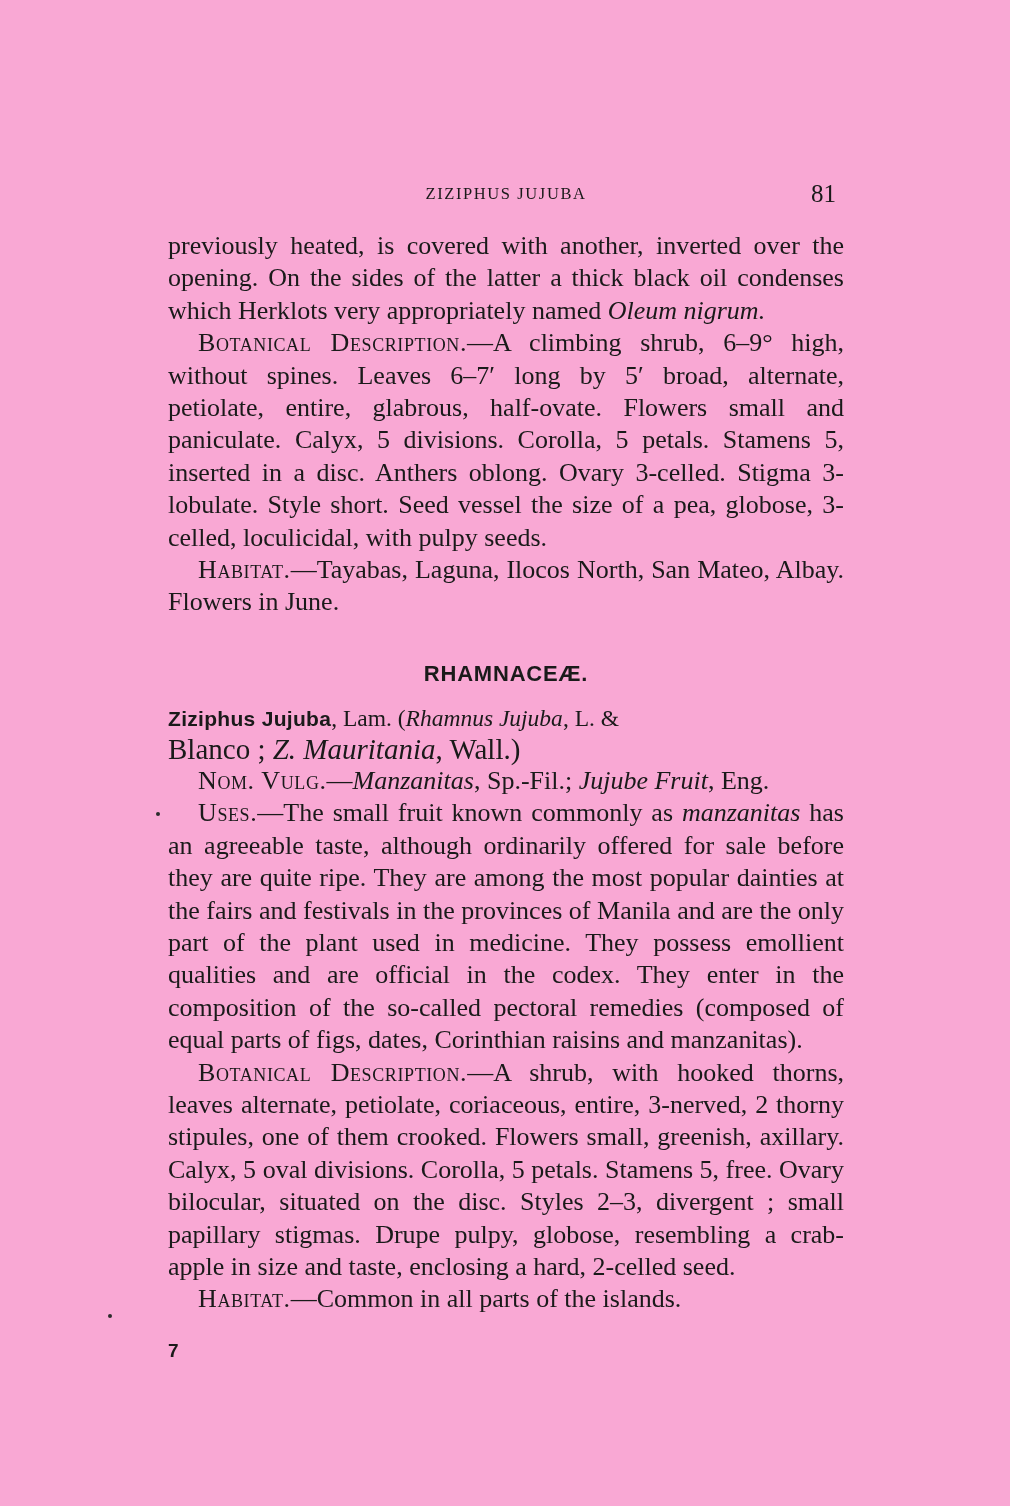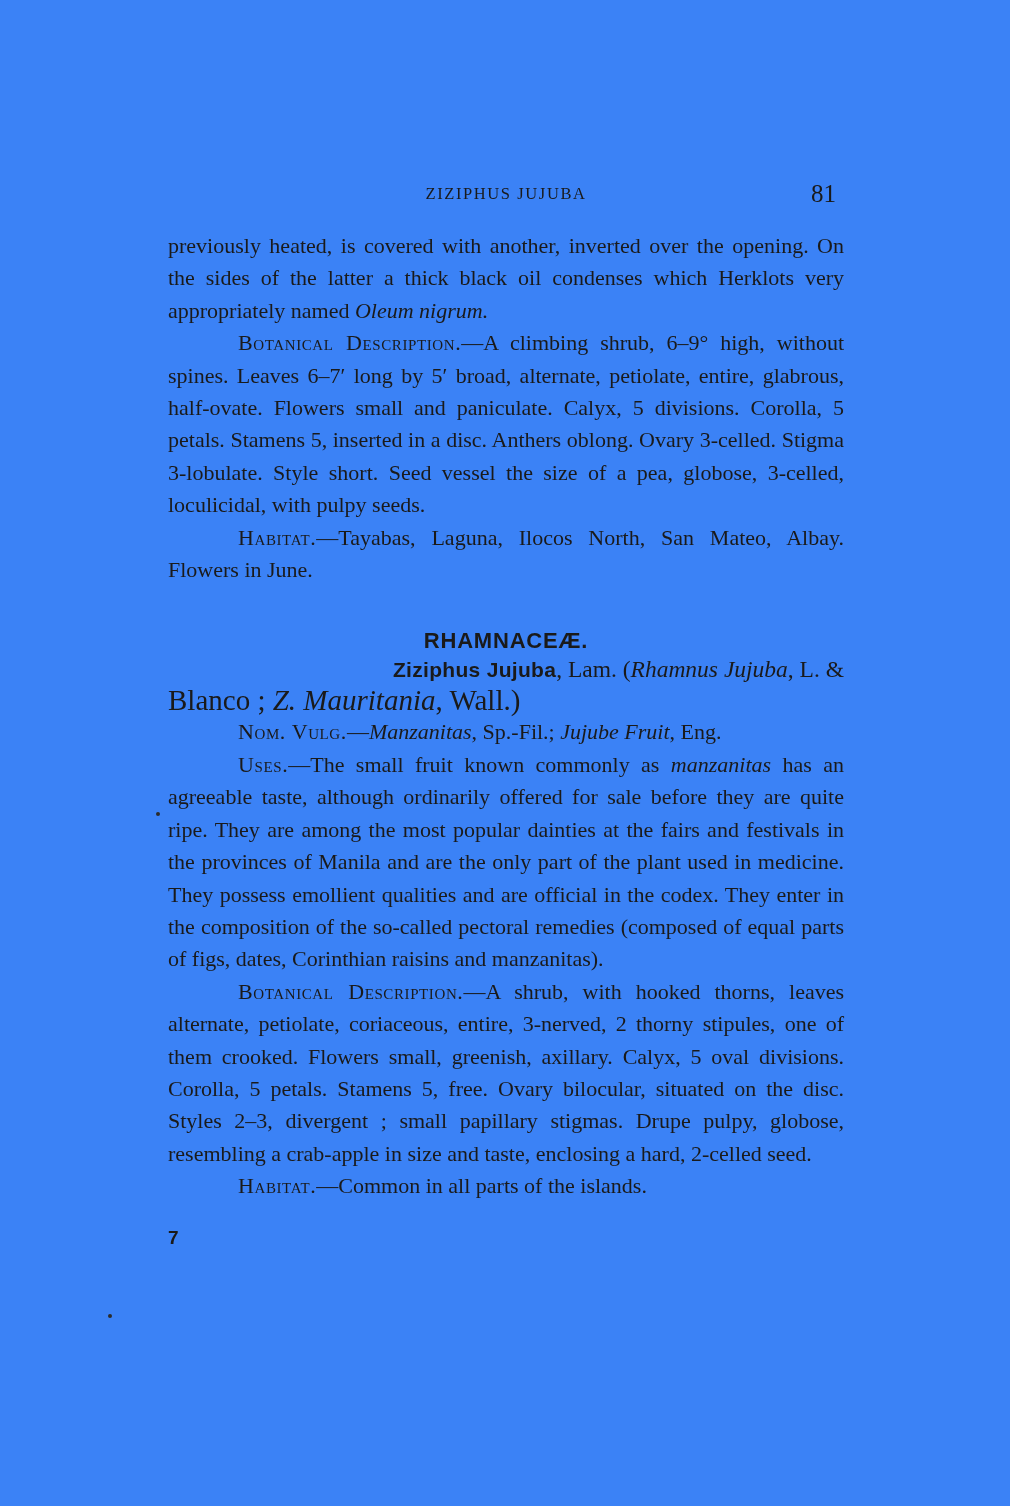--- a/index.html
+++ b/index.html
@@ -12,21 +12,21 @@
     height: 1506px;
     position: relative;
     font-family: "Liberation Serif", serif;
     color: #1a1a1a;
   }
   .page {
     position: absolute;
     left: 0; top: 0;
     width: 1010px;
     height: 1506px;
-    background: #3b82f6;
+    background: #f9a8d4;
   }
   .content {
     position: absolute;
     left: 168px;
     top: 180px;
     width: 676px;
   }
   
   .runhead {
     position: relative;
@@ -47,33 +47,32 @@
   .runhead-page {
     position: absolute;
     right: 8px;
     top: 0;
     font-size: 25px;
     font-weight: 400;
   }
   
   p.body {
     margin: 0;
-    font-size: 22px;
+    font-size: 26px;
     line-height: 32.4px;
     text-align: justify;
     text-justify: inter-word;
     hyphens: manual;
   }
   p.body.indent {
     text-indent: 30px;
   }
   .sc {
     font-variant: small-caps;
     letter-spacing: 0.6px;
-    margin-left: 40px;
   }
   .it {
     font-style: italic;
   }
   
   .family-block {
     margin-top: 42px;
     text-align: center;
   }
   .family-name {
@@ -84,24 +83,24 @@
     text-align: center;
   }
   .family-common {
     font-family: "Liberation Sans", sans-serif;
     font-weight: bold;
     font-size: 16.5px;
     letter-spacing: 0.5px;
     margin-top: 14px;
   }
   .species-line {
-    margin-top: 0;
+    margin-top: 16px;
     font-size: 23.5px;
     line-height: 31px;
-    text-align: right;
+    text-align: left;
   }
   .species-name {
     font-family: "Liberation Sans", sans-serif;
     font-weight: bold;
     font-size: 21px;
     letter-spacing: 0.3px;
   }
   .species-line2 {
     font-size: 29px;
     line-height: 31px;

